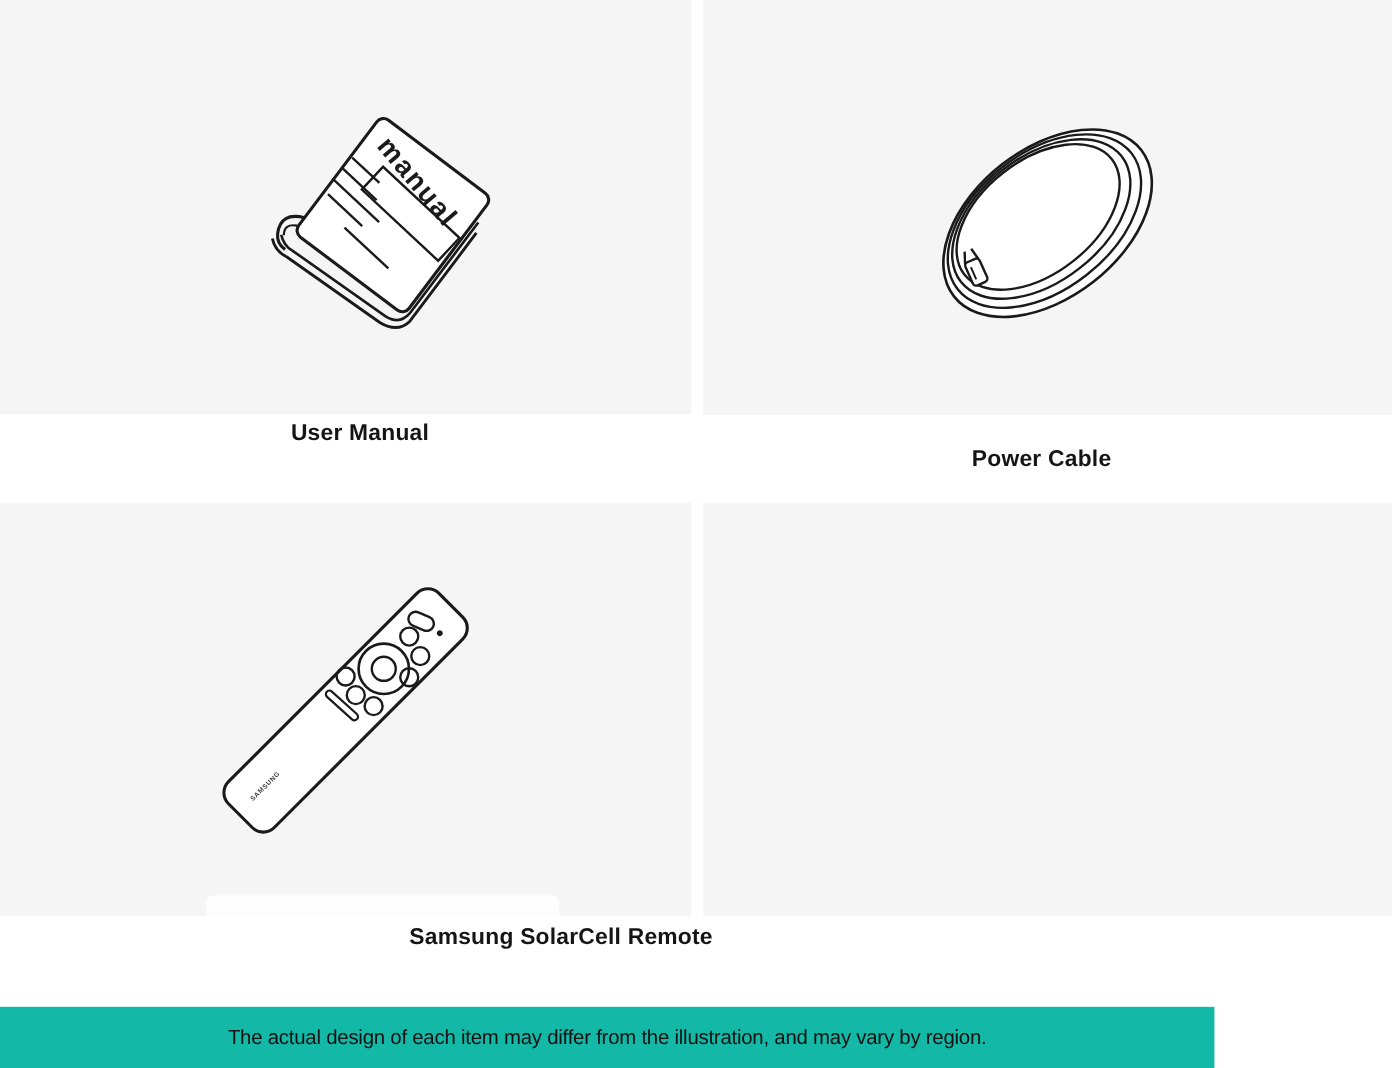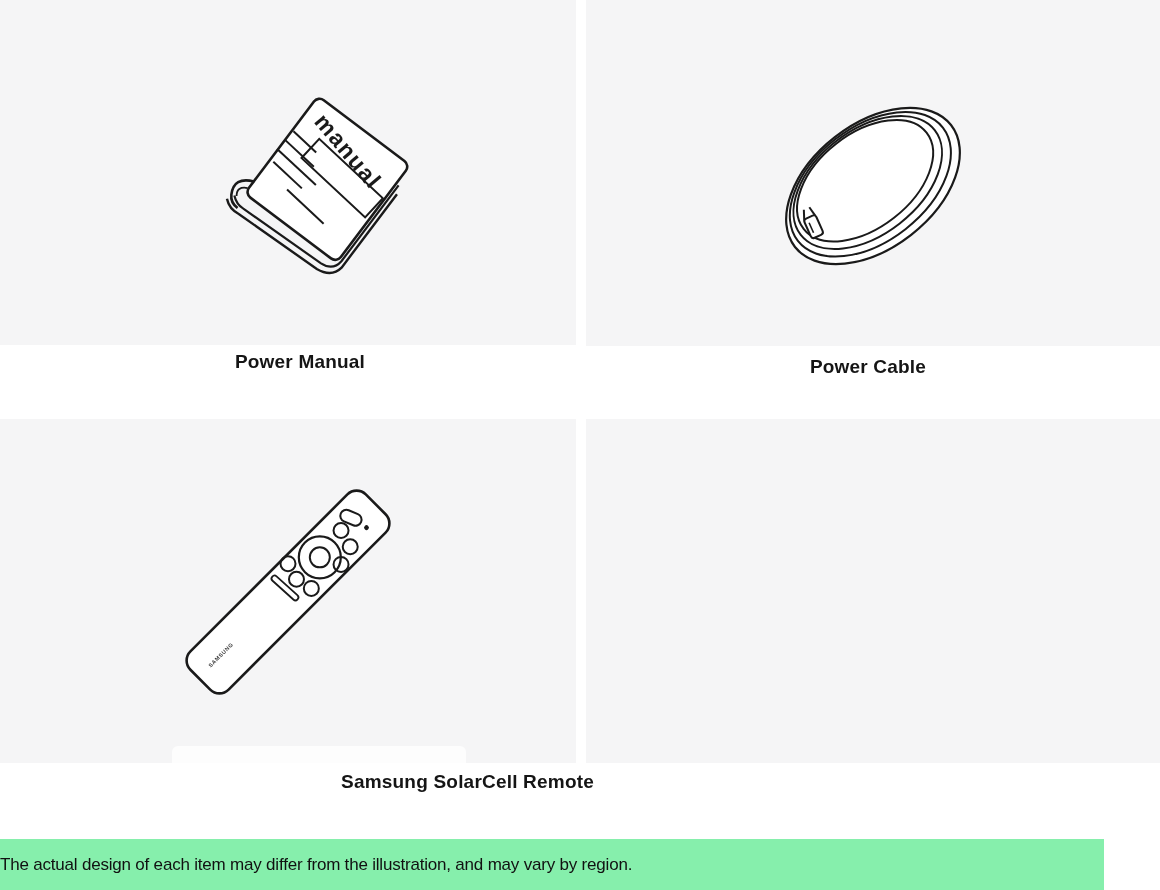--- a/index.html
+++ b/index.html
@@ -14,31 +14,31 @@
   .cell-tr{left:586px;top:0;width:574px;height:346px;}
   .cell-bl{left:0;top:419px;width:576px;height:344px;}
   .cell-br{left:586px;top:419px;width:574px;height:344px;}
   .cell svg{position:absolute;left:0;top:0;}
   .caption{
     position:absolute;text-align:center;
     font-size:19px;font-weight:600;letter-spacing:0.2px;color:#151515;
     line-height:22px;
   }
   .caption-um{left:12px;top:351px;width:576px;}
-  .caption-pc{left:581px;top:356px;width:574px;}
+  .caption-pc{left:581px;top:372px;width:574px;}
   .caption-sr{left:18px;top:771px;width:576px;text-align:right;}
   .highlight-strip{
     position:absolute;left:172px;top:746px;width:294px;height:17px;
     background:rgba(255,255,255,0.8);
     border-radius:6px 6px 0 0;
   }
   .footer-bar{
-    position:absolute;left:0;top:839px;width:1104px;height:51px;
-    background:#86efac;
-    display:flex;align-items:center;
+    position:absolute;left:0;top:839px;width:1012px;height:51px;
+    background:#14b8a6;
+    display:flex;align-items:center;justify-content:center;
   }
   .footer-note{
     font-size:17px;font-weight:400;color:#111111;letter-spacing:-0.2px;
   }
   
   .art{stroke:#1a1a1a;fill:#ffffff;}
   .art-line{stroke:#1a1a1a;fill:none;}
 </style>
 </head>
 <body>
@@ -117,21 +117,21 @@
 
         <text text-anchor="middle" transform="translate(-1,92) rotate(-90)" font-family="Liberation Sans, sans-serif" font-size="5.5" font-weight="700" letter-spacing="0.6" fill="#3a3a3a">SAMSUNG</text>
       </g>
     </svg>
   </section>
 
   <section class="cell cell-br"></section>
 
   <div class="highlight-strip"></div>
 
-  <div class="caption caption-um">Power Manual</div>
+  <div class="caption caption-um">User Manual</div>
   <div class="caption caption-pc">Power Cable</div>
   <div class="caption caption-sr">Samsung SolarCell Remote</div>
 
   <div class="footer-bar">
     <span class="footer-note">The actual design of each item may differ from the illustration, and may vary by region.</span>
   </div>
 
 </div>
 
 </body></html>

